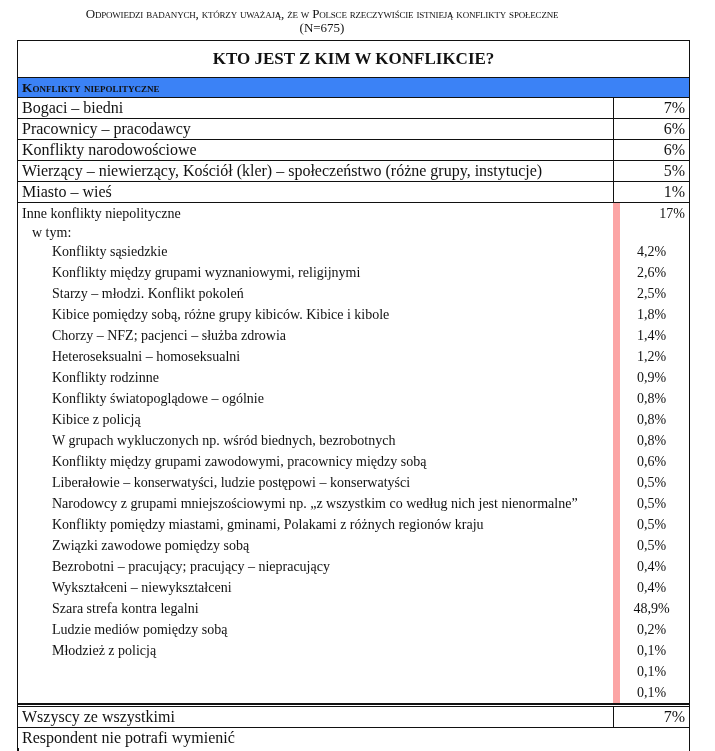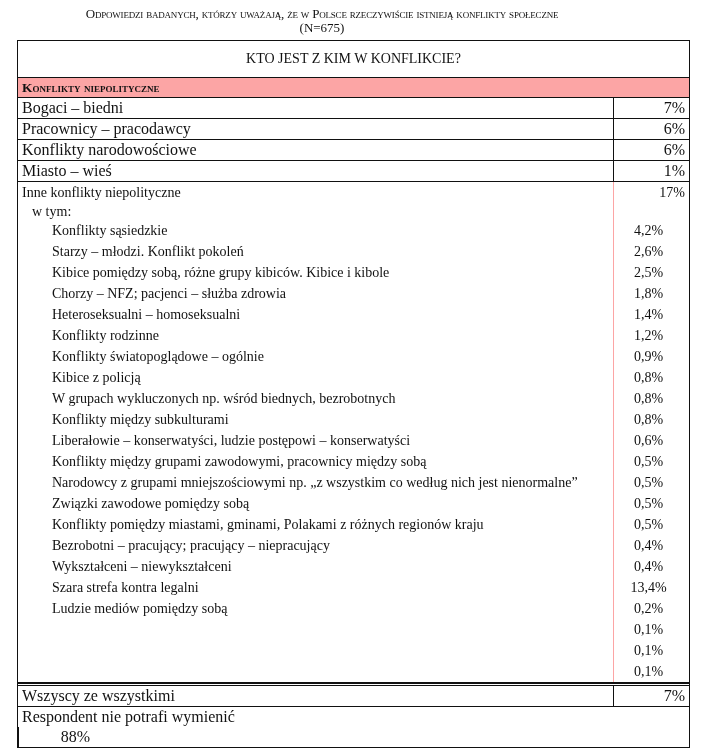--- a/index.html
+++ b/index.html
@@ -3,29 +3,29 @@
 <meta charset="utf-8">
 <style>
   html, body { margin: 0; padding: 0; background: #ffffff; }
   body { width: 715px; height: 751px; position: relative; overflow: hidden;
          font-family: "Liberation Serif", "DejaVu Serif", serif; color: #111; }
   .caption { position: absolute; left: 0; width: 644px; text-align: center; font-size: 12.5px; line-height: 15px; }
   .caption.l1 { top: 6px; font-variant: small-caps; font-size: 13px; letter-spacing: -0.2px; }
   .caption.l2 { top: 20px; font-size: 13px; font-family: Liberation Serif, serif; }
   .tbl { position: absolute; left: 17px; top: 40px; width: 673px; border: 1.5px solid #111; box-sizing: border-box; }
   .title-row { height: 36px; border-bottom: 1.5px solid #111; display: flex; align-items: center; justify-content: center;
-               font-weight: normal; font-size: 14px; }
-  .section-row { height: 19px; background: #fca5a5; border-bottom: 1px solid #111; font-weight: bold;
+               font-weight: bold; font-size: 17px; }
+  .section-row { height: 19px; background: #3b82f6; border-bottom: 1px solid #111; font-weight: bold;
                  font-variant: small-caps; font-size: 13.5px; line-height: 19px; padding-left: 4px; }
   .row { display: flex; border-bottom: 1px solid #111; font-size: 16px; }
   .row .lbl { flex: 1; padding-left: 4px; height: 20px; line-height: 20px; white-space: nowrap; overflow: hidden; }
   .row .val { width: 76px; border-left: 1px solid #111; text-align: right; padding-right: 4px; line-height: 20px; box-sizing: border-box; }
   .group { display: flex; border-bottom: 1px solid #111; font-size: 14px; }
   .group .lbl-col { flex: 1; }
-  .group .val-col { width: 76px; border-left: 1px solid #fca5a5; box-sizing: border-box; }
+  .group .val-col { width: 76px; border-left: 7px solid #fca5a5; box-sizing: border-box; }
   .g-line { height: 21px; line-height: 21px; white-space: nowrap; }
   .g-head { padding-left: 4px; }
   .g-wtym { padding-left: 14px; height: 17px; line-height: 17px; }
   .g-sub { padding-left: 34px; }
   .g-val-head { height: 21px; line-height: 21px; text-align: right; padding-right: 4px; }
   .g-val-blank { height: 17px; }
   .g-val-sub { height: 21px; line-height: 21px; text-align: center; padding-right: 6px; }
   .double { border-top: 3px double #111; }
 </style>
 </head>
@@ -45,48 +45,53 @@
       </div>
       <div class="row">
         <div class="lbl">Pracownicy – pracodawcy</div>
         <div class="val">6%</div>
       </div>
       <div class="row">
         <div class="lbl">Konflikty narodowościowe</div>
         <div class="val">6%</div>
       </div>
       <div class="row">
+        <div class="lbl">Wierzący – niewierzący, Kościół (kler) – społeczeństwo (różne grupy, instytucje)</div>
+        <div class="val">5%</div>
+      </div>
+      <div class="row">
         <div class="lbl">Miasto – wieś</div>
         <div class="val">1%</div>
       </div>
     </div>
 
   <div class="group">
     <div class="lbl-col" id="group-labels">
       <div class="g-line g-head">Inne konflikty niepolityczne</div>
       <div class="g-line g-wtym">w tym:</div>
     <div class="g-line g-sub">Konflikty sąsiedzkie</div>
+        <div class="g-line g-sub">Konflikty między grupami wyznaniowymi, religijnymi</div>
         <div class="g-line g-sub">Starzy – młodzi. Konflikt pokoleń</div>
         <div class="g-line g-sub">Kibice pomiędzy sobą, różne grupy kibiców. Kibice i kibole</div>
         <div class="g-line g-sub">Chorzy – NFZ; pacjenci – służba zdrowia</div>
         <div class="g-line g-sub">Heteroseksualni – homoseksualni</div>
         <div class="g-line g-sub">Konflikty rodzinne</div>
         <div class="g-line g-sub">Konflikty światopoglądowe – ogólnie</div>
         <div class="g-line g-sub">Kibice z policją</div>
         <div class="g-line g-sub">W grupach wykluczonych np. wśród biednych, bezrobotnych</div>
-        <div class="g-line g-sub">Konflikty między subkulturami</div>
+        <div class="g-line g-sub">Konflikty między grupami zawodowymi, pracownicy między sobą</div>
         <div class="g-line g-sub">Liberałowie – konserwatyści, ludzie postępowi – konserwatyści</div>
-        <div class="g-line g-sub">Konflikty między grupami zawodowymi, pracownicy między sobą</div>
         <div class="g-line g-sub">Narodowcy z grupami mniejszościowymi np. „z wszystkim co według nich jest nienormalne”</div>
+        <div class="g-line g-sub">Konflikty pomiędzy miastami, gminami, Polakami z różnych regionów kraju</div>
         <div class="g-line g-sub">Związki zawodowe pomiędzy sobą</div>
-        <div class="g-line g-sub">Konflikty pomiędzy miastami, gminami, Polakami z różnych regionów kraju</div>
         <div class="g-line g-sub">Bezrobotni – pracujący; pracujący – niepracujący</div>
         <div class="g-line g-sub">Wykształceni – niewykształceni</div>
         <div class="g-line g-sub">Szara strefa kontra legalni</div>
         <div class="g-line g-sub">Ludzie mediów pomiędzy sobą</div>
+        <div class="g-line g-sub">Młodzież z policją</div>
       </div>
     <div class="val-col" id="group-values">
       <div class="g-val-head">17%</div>
       <div class="g-val-blank"></div>
     <div class="g-val-sub">4,2%</div>
         <div class="g-val-sub">2,6%</div>
         <div class="g-val-sub">2,5%</div>
         <div class="g-val-sub">1,8%</div>
         <div class="g-val-sub">1,4%</div>
         <div class="g-val-sub">1,2%</div>
@@ -94,21 +99,21 @@
         <div class="g-val-sub">0,8%</div>
         <div class="g-val-sub">0,8%</div>
         <div class="g-val-sub">0,8%</div>
         <div class="g-val-sub">0,6%</div>
         <div class="g-val-sub">0,5%</div>
         <div class="g-val-sub">0,5%</div>
         <div class="g-val-sub">0,5%</div>
         <div class="g-val-sub">0,5%</div>
         <div class="g-val-sub">0,4%</div>
         <div class="g-val-sub">0,4%</div>
-        <div class="g-val-sub">13,4%</div>
+        <div class="g-val-sub">48,9%</div>
         <div class="g-val-sub">0,2%</div>
         <div class="g-val-sub">0,1%</div>
         <div class="g-val-sub">0,1%</div>
         <div class="g-val-sub">0,1%</div>
       </div>
   </div>
 
   <div id="footer-rows" class="double">
       <div class="row">
         <div class="lbl">Wszyscy ze wszystkimi</div>

